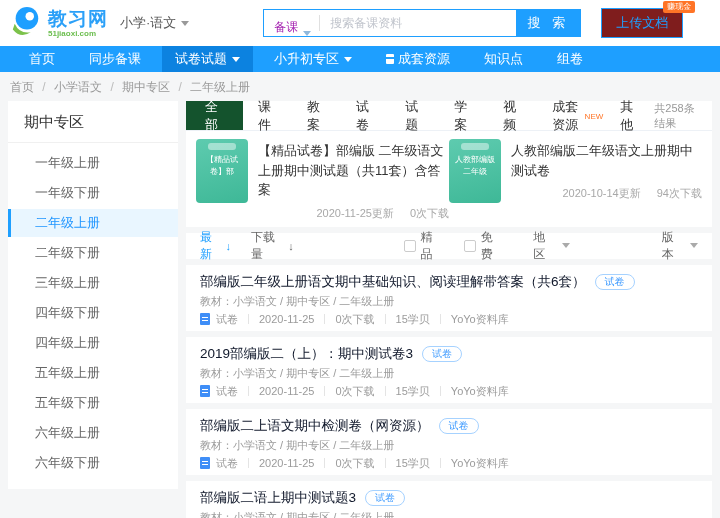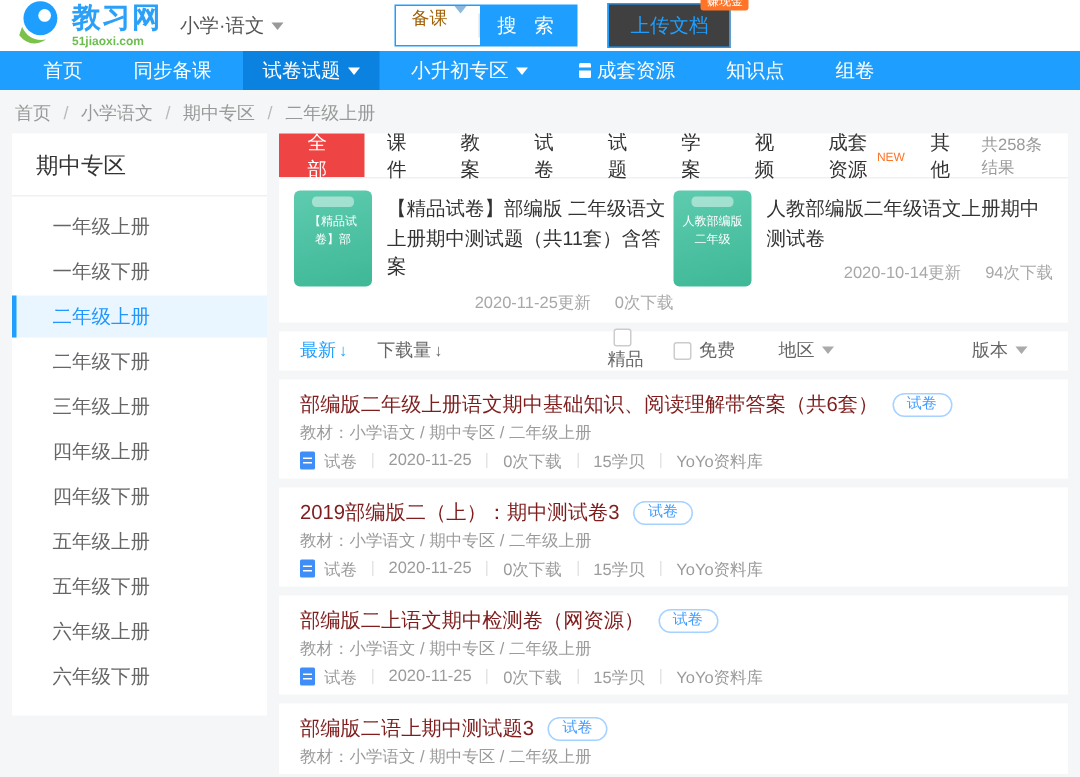--- a/index.html
+++ b/index.html
@@ -1,38 +1,38 @@
 <!DOCTYPE html>
 <html><head>
 <meta charset="utf-8">
 <style>
   * { margin:0; padding:0; box-sizing:border-box; }
   html,body { background:#e9eaec; }
   body { font-family:"Liberation Sans","DejaVu Sans",sans-serif; }
   .page { width:720px; height:518px; overflow:hidden; background:#f5f6f7; position:relative; margin:0 auto; }
 
   
-  .top { height:34px; background:#fff; display:flex; align-items:center; padding:0 10px; position:relative; }
+  .top { height:46px; background:#fff; display:flex; align-items:center; padding:0 10px; position:relative; }
   .logo { display:flex; align-items:center; cursor:pointer; }
   .logo-text { margin-left:6px; line-height:1; }
   .logo-name { font-size:19px; font-weight:bold; color:#2ba0f8; letter-spacing:1px; }
   .logo-domain { font-size:8px; color:#6cbe4f; font-weight:bold; margin-top:2px; }
   .category { display:flex; align-items:center; margin-left:12px; font-size:13px; color:#555; cursor:pointer; }
   .caret { width:0; height:0; border-left:4px solid transparent; border-right:4px solid transparent; border-top:5px solid #999; display:inline-block; margin-left:5px; }
   .caret.blue { border-top-color:#8fb8dc; }
 
   .searchbar { display:flex; align-items:stretch; height:28px; margin-left:74px; border:1px solid #1e9fff; background:#fff; }
-  .scope { display:flex; align-items:flex-start; padding:0 8px 0 10px; font-size:12px; color:#a16207; cursor:pointer; }
+  .scope { display:flex; align-items:flex-end; padding:0 8px 0 10px; font-size:12px; color:#a21caf; cursor:pointer; }
   .search-divider { width:1px; background:#e0e0e0; margin:5px 0; }
   .searchbar input { border:none; outline:none; width:196px; padding:0 10px; font-size:12px; color:#333; }
   .searchbar input::placeholder { color:#c0c4cc; }
   .search-btn { width:64px; background:#1e9fff; color:#fff; border:none; font-size:13px; letter-spacing:4px; cursor:pointer; }
 
   .upload-wrap { position:relative; margin-left:20px; }
-  .upload { background:#404040; border:1px solid #1e9fff; color:#1e9fff; font-size:13px; padding:5px 14px; cursor:pointer; }
+  .upload { background:#7f1d1d; border:1px solid #1e9fff; color:#1e9fff; font-size:13px; padding:5px 14px; cursor:pointer; }
   .upload-badge { position:absolute; top:-7px; right:-12px; background:#ff7426; color:#fff; font-size:8px; padding:2px 4px; border-radius:2px; line-height:1; }
 
   
   .nav { height:26px; background:#1e9fff; display:flex; align-items:stretch; padding-left:12px; }
   .nav-item { display:flex; align-items:center; padding:0 13px; margin:0 4px; color:#fff; font-size:13px; cursor:pointer; white-space:nowrap; }
   .nav-item.active { background:#0c82e0; }
   .nav-caret { width:0; height:0; border-left:4px solid transparent; border-right:4px solid transparent; border-top:5px solid #fff; margin-left:5px; }
   .gift-icon { width:8px; height:10px; background:#fff; border-radius:1px; margin-right:4px; position:relative; }
   .gift-icon::after { content:""; position:absolute; left:0; right:0; top:3px; height:2px; background:#1e9fff; }
 
@@ -50,51 +50,51 @@
   .side-item { padding:5px 0 5px 24px; margin:2px 0; font-size:13px; color:#666; cursor:pointer; border-left:3px solid transparent; }
   .side-item.selected { background:#e9f6ff; color:#2196ff; border-left-color:#1e9fff; }
 
   
   .main { flex:1; display:flex; flex-direction:column; gap:6px; }
   .block { background:#fff; }
 
   
   .tabs { display:flex; align-items:stretch; height:30px; border-bottom:1px solid #edf1f6; }
   .tab { display:flex; align-items:center; padding:0 15px; font-size:13px; color:#333; cursor:pointer; position:relative; }
-  .tab.active { background:#ef4444; color:#fff; padding:0 19px; }
+  .tab.active { background:#14532d; color:#fff; padding:0 19px; }
   .tab .new { position:absolute; top:11px; right:2px; font-size:8px; color:#ff7426; font-style:normal; }
   .results { margin-left:auto; align-self:center; font-size:11px; color:#999; padding-right:12px; }
 
   
   .featured { display:flex; padding:8px 10px 6px; }
   .fcard { flex:1; display:flex; gap:10px; cursor:pointer; }
   .thumb { width:52px; height:64px; flex:none; border-radius:4px; background:linear-gradient(165deg,#5ecbaf,#3eb897); color:#fff; font-size:8px; line-height:1.45; text-align:center; padding:15px 4px 4px; position:relative; overflow:hidden; }
   .thumb-pill { position:absolute; top:4px; left:50%; transform:translateX(-50%); width:28px; height:7px; border-radius:3px; background:rgba(255,255,255,.45); }
   .fbody { padding-top:2px; }
   .ftitle { font-size:13px; color:#333; line-height:1.5; }
   .fmeta { margin-top:6px; font-size:11px; color:#a8a8a8; display:flex; gap:16px;justify-content:flex-end; }
 
   
   .filterbar { height:26px; display:flex; align-items:center; padding:0 14px; font-size:12px; color:#666; }
   .sort { display:flex; align-items:center; gap:2px; cursor:pointer; }
   .sort.active { color:#1e9fff; }
   .sort-arrow { font-size:11px; }
   .cb-group { display:flex; align-items:center; margin-left:20px; cursor:pointer; }
-  .cb-group.first { margin-left:110px;flex-direction:column; }
+  .cb-group.first { margin-left:110px; }
   .cbox { width:12px; height:12px; border:1px solid #ccc; border-radius:2px; background:#fff; margin-right:5px; }
   .dd { display:flex; align-items:center; cursor:pointer; }
   .dd .caret { border-top-color:#aaa; }
   .dd.region { margin-left:29px; }
   .dd.version { margin-left:92px; }
   .sort-dl { margin-left:20px; }
 
   
   .item { padding:9px 14px 5px; }
   .row1 { display:flex; align-items:center; gap:9px; }
-  .ititle { font-size:13.5px; color:#7f1d1d; line-height:16px; cursor:pointer; }
+  .ititle { font-size:13.5px; color:#0f172a; line-height:16px; cursor:pointer; }
   .pill { font-size:10px; color:#3f9bff; border:1px solid #a6d2ff; border-radius:9px; padding:1px 9px; line-height:12px; }
   .row2 { margin-top:6px; font-size:11px; color:#9b9b9b; line-height:11px; }
   .row3 { margin-top:6px; display:flex; align-items:center; font-size:11px; color:#9b9b9b; height:13px; }
   .file-icon { width:10px; height:12px; background:#3f8ef7; border-radius:1px; margin-right:6px; position:relative; }
   .file-icon::after { content:""; position:absolute; left:2px; right:2px; top:4px; height:1px; background:#fff; box-shadow:0 3px 0 #fff; }
   .vsep { width:1px; height:10px; background:#e4e4e4; margin:0 10px; }
 </style>
 </head>
 <body>
 
@@ -119,20 +119,21 @@
       <span>小学·语文</span>
       <span class="caret"></span>
     </div>
 
     <div class="searchbar">
       <div class="scope">
         <span>备课</span>
         <span class="caret blue"></span>
       </div>
       <div class="search-divider"></div>
+      <input type="text" placeholder="搜索备课资料" style="">
       <button class="search-btn">搜 索</button>
     </div>
 
     <div class="upload-wrap">
       <button class="upload">上传文档</button>
       <span class="upload-badge">赚现金</span>
     </div>
   </div>
 
   <div class="nav">
@@ -174,22 +175,22 @@
 
   <div class="layout">
 
     <div class="sidebar">
       <div class="side-title">期中专区</div>
       <div class="side-item">一年级上册</div>
       <div class="side-item">一年级下册</div>
       <div class="side-item selected">二年级上册</div>
       <div class="side-item">二年级下册</div>
       <div class="side-item">三年级上册</div>
+      <div class="side-item">四年级下册</div>
       <div class="side-item">四年级上册</div>
-      <div class="side-item">四年级下册</div>
       <div class="side-item">五年级上册</div>
       <div class="side-item">五年级下册</div>
       <div class="side-item">六年级上册</div>
       <div class="side-item">六年级下册</div>
     </div>
 
     <div class="main">
 
       <div class="block">
         <div class="tabs">

